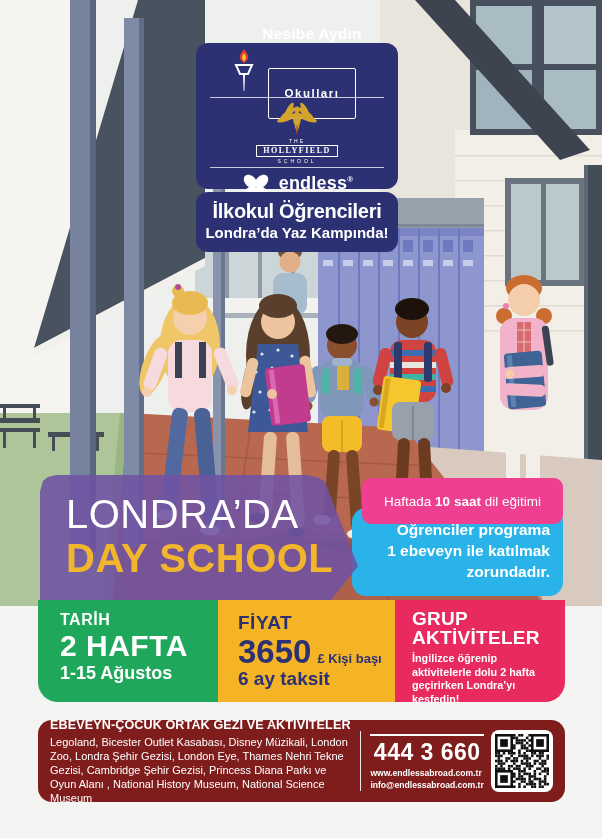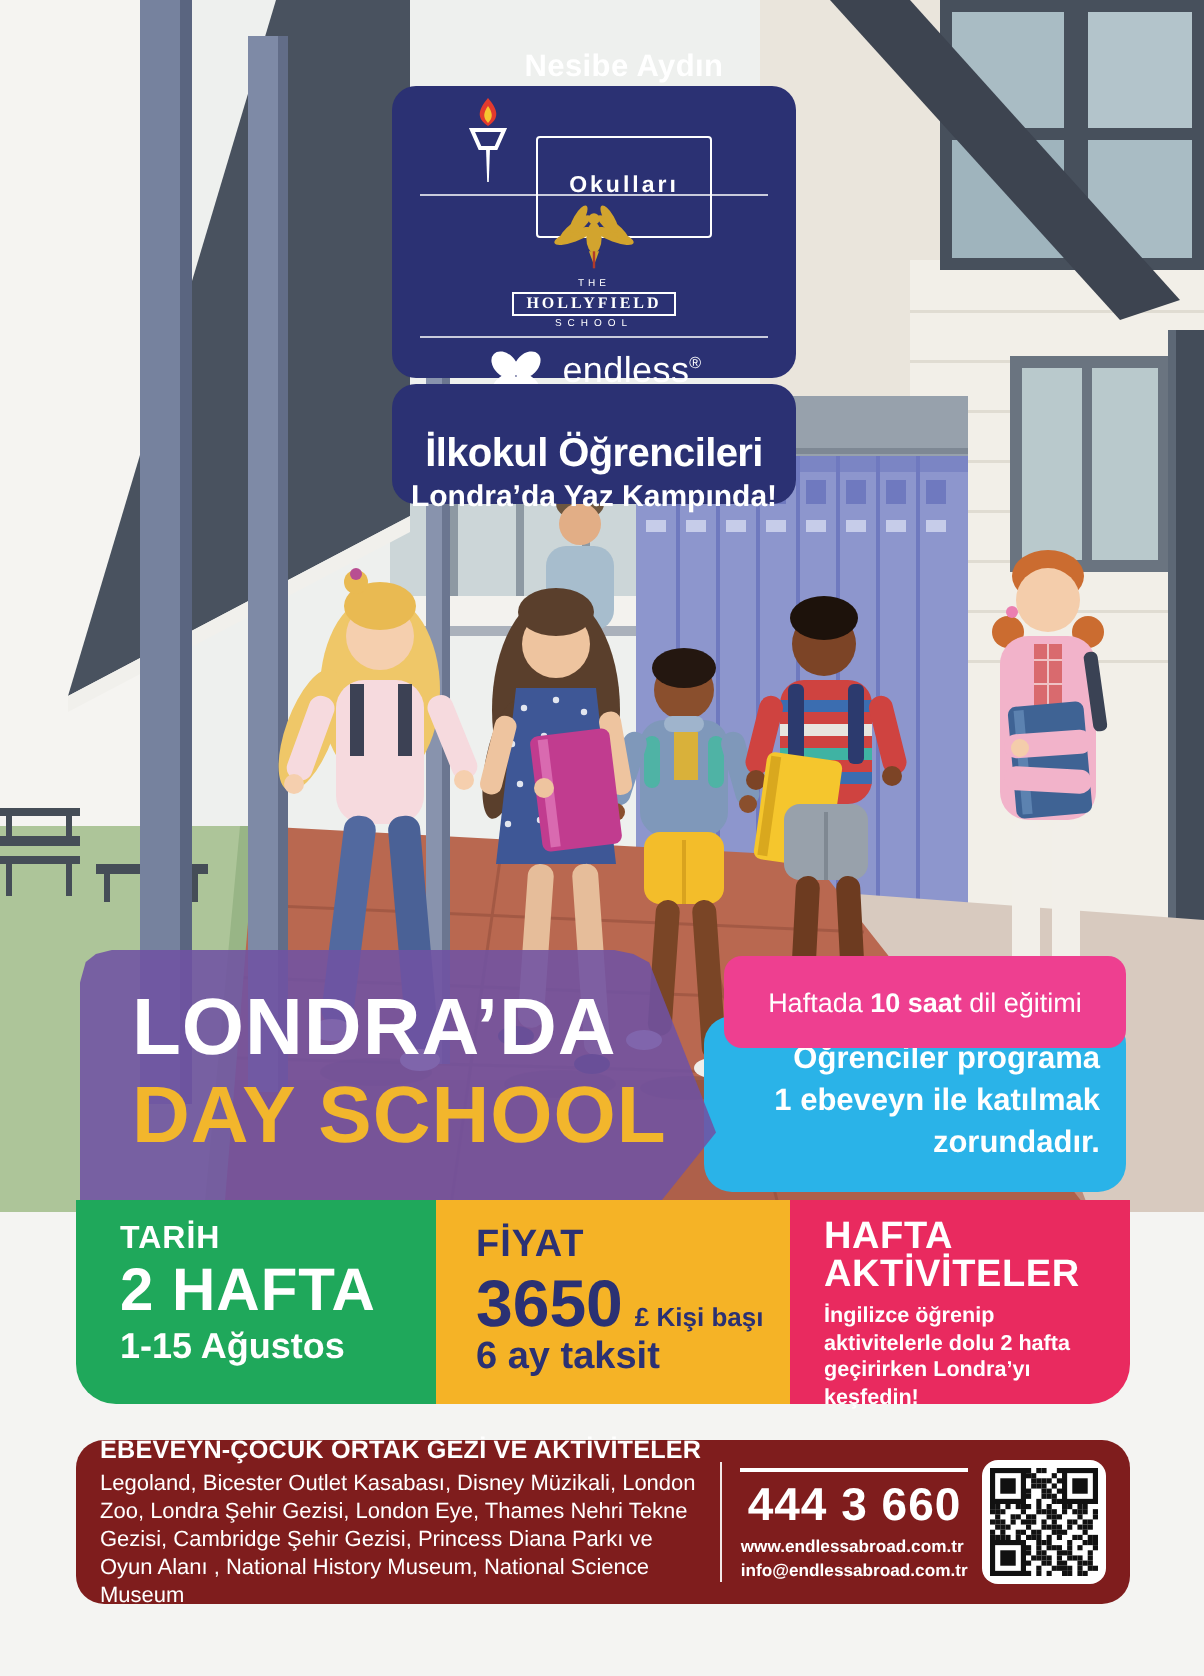--- a/index.html
+++ b/index.html
@@ -11,30 +11,30 @@
   .logo-row{display:flex;align-items:center;justify-content:center;gap:6px;height:44px;}
   .logo-text{display:flex;flex-direction:column;align-items:center;gap:24px;}
   .school-name{font-size:15.5px;font-weight:700;letter-spacing:.2px;line-height:17px;}
   .school-sub{margin-top:2px;border:1.5px solid #fff;border-radius:2px;padding:17px 16px;font-size:11.5px;font-weight:700;letter-spacing:1.5px;line-height:15px;}
   .badge hr{border:none;border-top:1px solid rgba(255,255,255,.75);margin:3px 2px;}
   .crest{display:flex;flex-direction:column;align-items:center;line-height:1;}
   .crest-the{font-size:5px;letter-spacing:2px;margin-top:1px;}
   .crest-name{border:1px solid #fff;padding:1px 6px;font-size:8px;font-weight:700;letter-spacing:1.5px;margin-top:1px;font-family:"Liberation Serif", serif;}
   .crest-school{font-size:5px;letter-spacing:3px;margin-top:2px;}
   .endless-row{display:flex;align-items:center;justify-content:center;gap:8px;margin-top:4px;}
-  .endless-text{font-size:18px;font-weight:400;line-height:15px;letter-spacing:.2px;}
+  .endless-text{font-size:18px;font-weight:700;line-height:15px;letter-spacing:.2px;}
   .endless-text sup{font-size:8px;}
   
   .banner{position:absolute;left:196px;top:192px;width:202px;height:60px;background:#2b3173;border-radius:12px;color:#fff;text-align:center;box-sizing:border-box;padding-top:8px;}
-  .banner-l1{font-size:20px;font-weight:700;letter-spacing:-.3px;line-height:23px;margin-top:16px;}
+  .banner-l1{font-size:20px;font-weight:700;letter-spacing:-.3px;line-height:23px;}
   .banner-l2{font-size:15px;font-weight:700;line-height:19px;}
   
   .headline{position:absolute;left:40px;top:475px;width:318px;height:125px;background:rgba(111,82,163,.88);box-sizing:border-box;padding:17px 0 0 26px;z-index:3;
     clip-path:polygon(2.5% 1.6%,5% 0%,84% 0%,87% 1.6%,89.5% 5%,100% 73%,91.5% 100%,0% 100%,0% 13%,.9% 4.8%);}
-  .headline-l1{font-size:40px;font-weight:700;color:#fff;letter-spacing:.5px;line-height:44px;}
+  .headline-l1{font-size:40px;font-weight:400;color:#fff;letter-spacing:.5px;line-height:44px;}
   .headline-l2{font-size:40px;font-weight:700;color:#f2b62c;letter-spacing:.5px;line-height:44px;}
   
   .pill{position:absolute;left:362px;top:478px;width:201px;height:46px;background:#ee3f90;border-radius:9px;color:#fff;display:flex;align-items:center;justify-content:center;font-size:13.5px;z-index:2;white-space:pre;}
   .pill .b{font-weight:700;}
   .notice{position:absolute;left:352px;top:508px;width:211px;height:88px;background:#2ab3e8;border-radius:14px;color:#fff;text-align:right;box-sizing:border-box;padding:11px 13px 0 0;z-index:1;}
   .notice div{font-size:15.5px;font-weight:700;line-height:21px;}
   
   .card{position:absolute;top:600px;height:102px;box-sizing:border-box;z-index:4;}
   .card-date{left:38px;width:180px;background:#1fa85b;border-radius:0 0 0 20px;color:#fff;padding:11px 0 0 22px;}
   .card-date .lbl{font-size:16px;font-weight:700;letter-spacing:.5px;}
@@ -398,21 +398,21 @@
   <div class="card card-price">
     <div class="lbl">FİYAT</div>
     <div class="price-row">
       <span class="price-amt">3650</span>
       <span class="price-unit">£ Kişi başı</span>
     </div>
     <div class="price-inst">6 ay taksit</div>
   </div>
 
   <div class="card card-act">
-    <div class="l1">HAFTA</div>
+    <div class="l1">GRUP</div>
     <div class="l2">AKTİVİTELER</div>
     <div class="body">İngilizce öğrenip aktivitelerle dolu 2 hafta geçirirken Londra’yı keşfedin!</div>
   </div>
 
   <div class="footer">
     <div class="f-left">
       <div class="f-title">EBEVEYN-ÇOCUK ORTAK GEZİ VE AKTİVİTELER</div>
       <div class="f-body">Legoland, Bicester Outlet Kasabası, Disney Müzikali, London Zoo, Londra Şehir Gezisi, London Eye, Thames Nehri Tekne Gezisi, Cambridge Şehir Gezisi, Princess Diana Parkı ve Oyun Alanı , National History Museum, National Science Museum</div>
     </div>
     <div class="f-div"></div>

